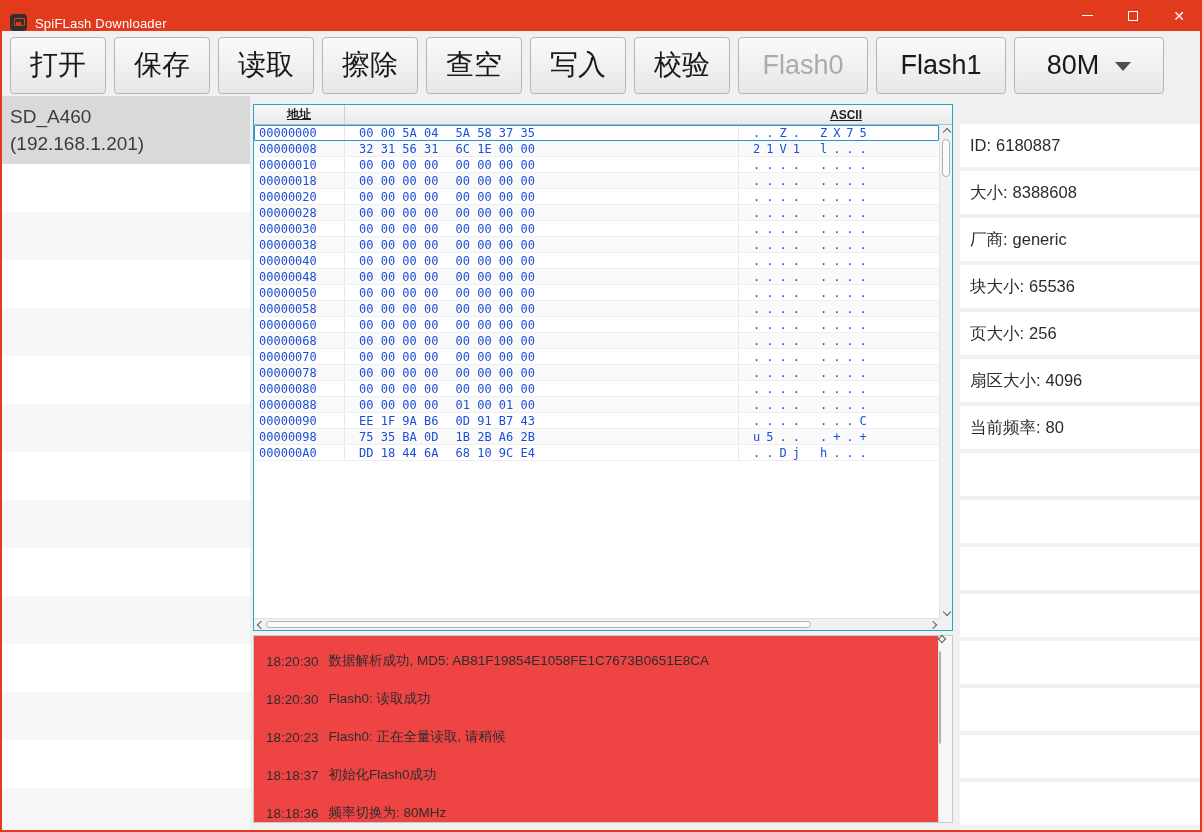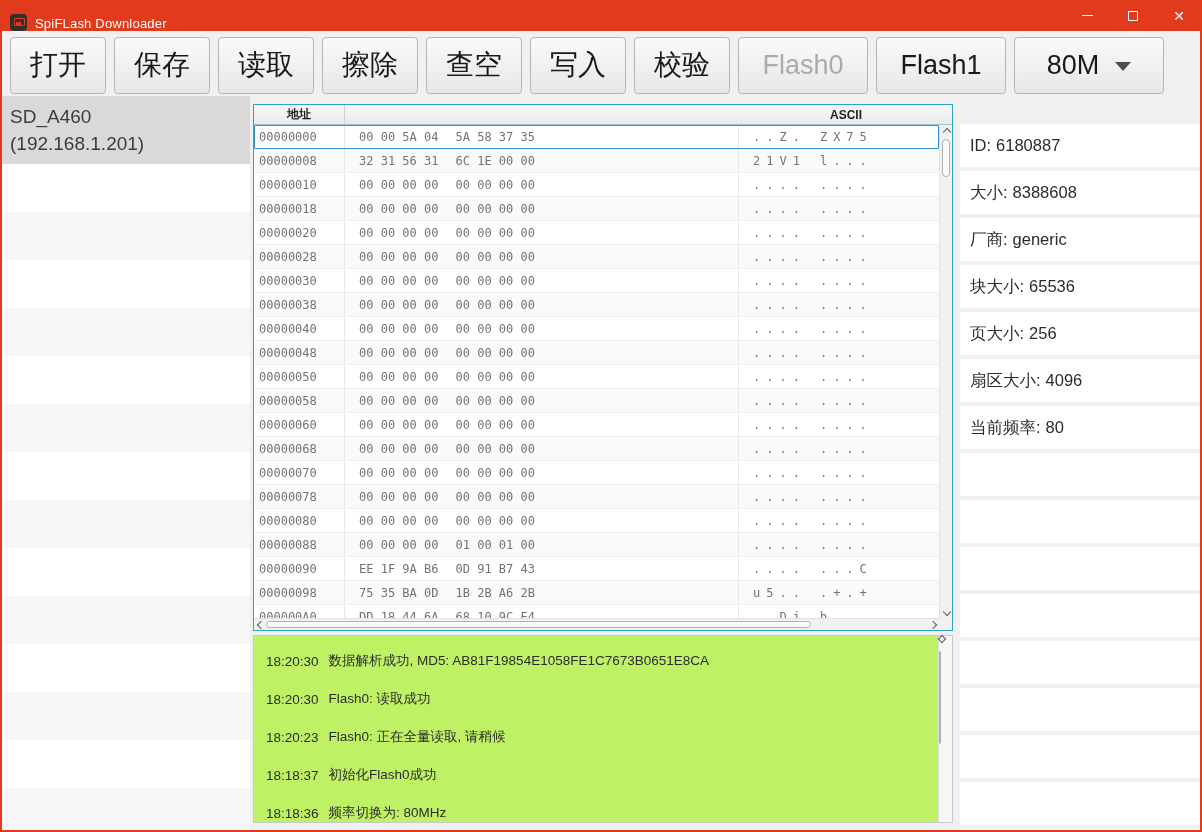--- a/index.html
+++ b/index.html
@@ -45,25 +45,25 @@
   .device-item { height:68px; background:#d9d9d9; padding:7px 0 0 8px;
     font-size:19px; color:#3c3c3c; line-height:27px; }
   .device-empty { position:absolute; left:0; top:68px; right:0; bottom:0;
     background:repeating-linear-gradient(180deg,#ffffff 0 48px,#f7f7f7 48px 96px); }
   
   .hex-table { position:absolute; left:251px; top:104px; width:700px; height:527px;
     background:#fff; border:1px solid #2ba3c4; }
   .hex-header { display:flex; height:20px; background:linear-gradient(#f9f9f9,#e9e9e9);
     border-bottom:1px solid #9fc8d6; font-size:12px; font-weight:bold; color:#1f1f1f; }
   .hex-header .hcell { display:flex; align-items:center; justify-content:center;
-    border-right:1px solid #cfcfcf; }
+    border-right:1px solid #cfcfcf;text-decoration:underline; }
   .hc-addr { width:91px; } .hc-hex { width:395px;margin-top:31px; } .hc-ascii { flex:1; border-right:none!important; }
   .hex-body { position:absolute; left:0; top:20px; right:13px; bottom:12px; overflow:hidden; }
-  .hrow { display:flex; height:24px; border:1px solid transparent;
-    border-bottom:1px solid #ededed; font-size:12px; color:#737373; }
+  .hrow { display:flex; height:16px; border:1px solid transparent;
+    border-bottom:1px solid #ededed; font-size:12px; color:#1d4ed8; }
   .hrow:nth-child(even) { background:#fafafa; }
   .hrow.selected { border:1px solid #2f8fd0; border-radius:1px; background:#fff; }
   .cell { display:flex; align-items:center; }
   .c-addr { width:90px; padding-left:4px; border-right:1px solid #e6e6e6;
     font-family:"DejaVu Sans Mono","Liberation Mono",monospace; }
   .c-hex { width:394px; padding-left:14px; border-right:1px solid #e6e6e6;
     font-family:"DejaVu Sans Mono","Liberation Mono",monospace; }
   .c-hex .grp1 { margin-right:17px; }
   .c-ascii { flex:1; padding-left:14px; font-family:"DejaVu Sans Mono","Liberation Mono",monospace; }
   .c-ascii .grp1 { letter-spacing:6px; margin-right:14px; }
@@ -84,21 +84,21 @@
   .hsb .sb-arrow { top:0; width:13px; height:12px; }
   .hsb .sb-arrow.first { left:0; } .hsb .sb-arrow.last { right:0; }
   .sb-thumb { position:absolute; background:#fbfbfb; border:1px solid #b0b0b0; border-radius:5px; }
   .vsb .sb-thumb { left:2px; right:2px; }
   .hsb .sb-thumb { top:2px; bottom:2px; }
   .t-table-v { top:14px; height:38px; }
   .t-table-h { left:12px; width:545px; }
   .t-log-v { top:15px; height:93px; }
   
   .log-panel { position:absolute; left:251px; top:635px; width:700px; bottom:7px;
-    background:#bef264; border:1px solid #c9c9c9; }
+    background:#ef4444; border:1px solid #c9c9c9; }
   .log-lines { position:absolute; left:0; top:6px; right:14px; bottom:0; overflow:hidden;
     padding-left:12px; }
   .log-line { height:38px; display:flex; align-items:center; font-size:13.5px; color:#2d2d2d; }
   .log-time { margin-right:10px; }
   .log-vsb { position:absolute; right:0; top:0; bottom:0; width:14px; background:#f6f6f6;
     border-left:1px solid #e0e0e0; }
   
   .info-panel { position:absolute; left:958px; top:104px; right:0; bottom:0;
     background:#f1f1f1; overflow:hidden;margin-top:20px; }
   .info-row { height:43px; margin-bottom:4px; background:#fff; display:flex; align-items:center;

